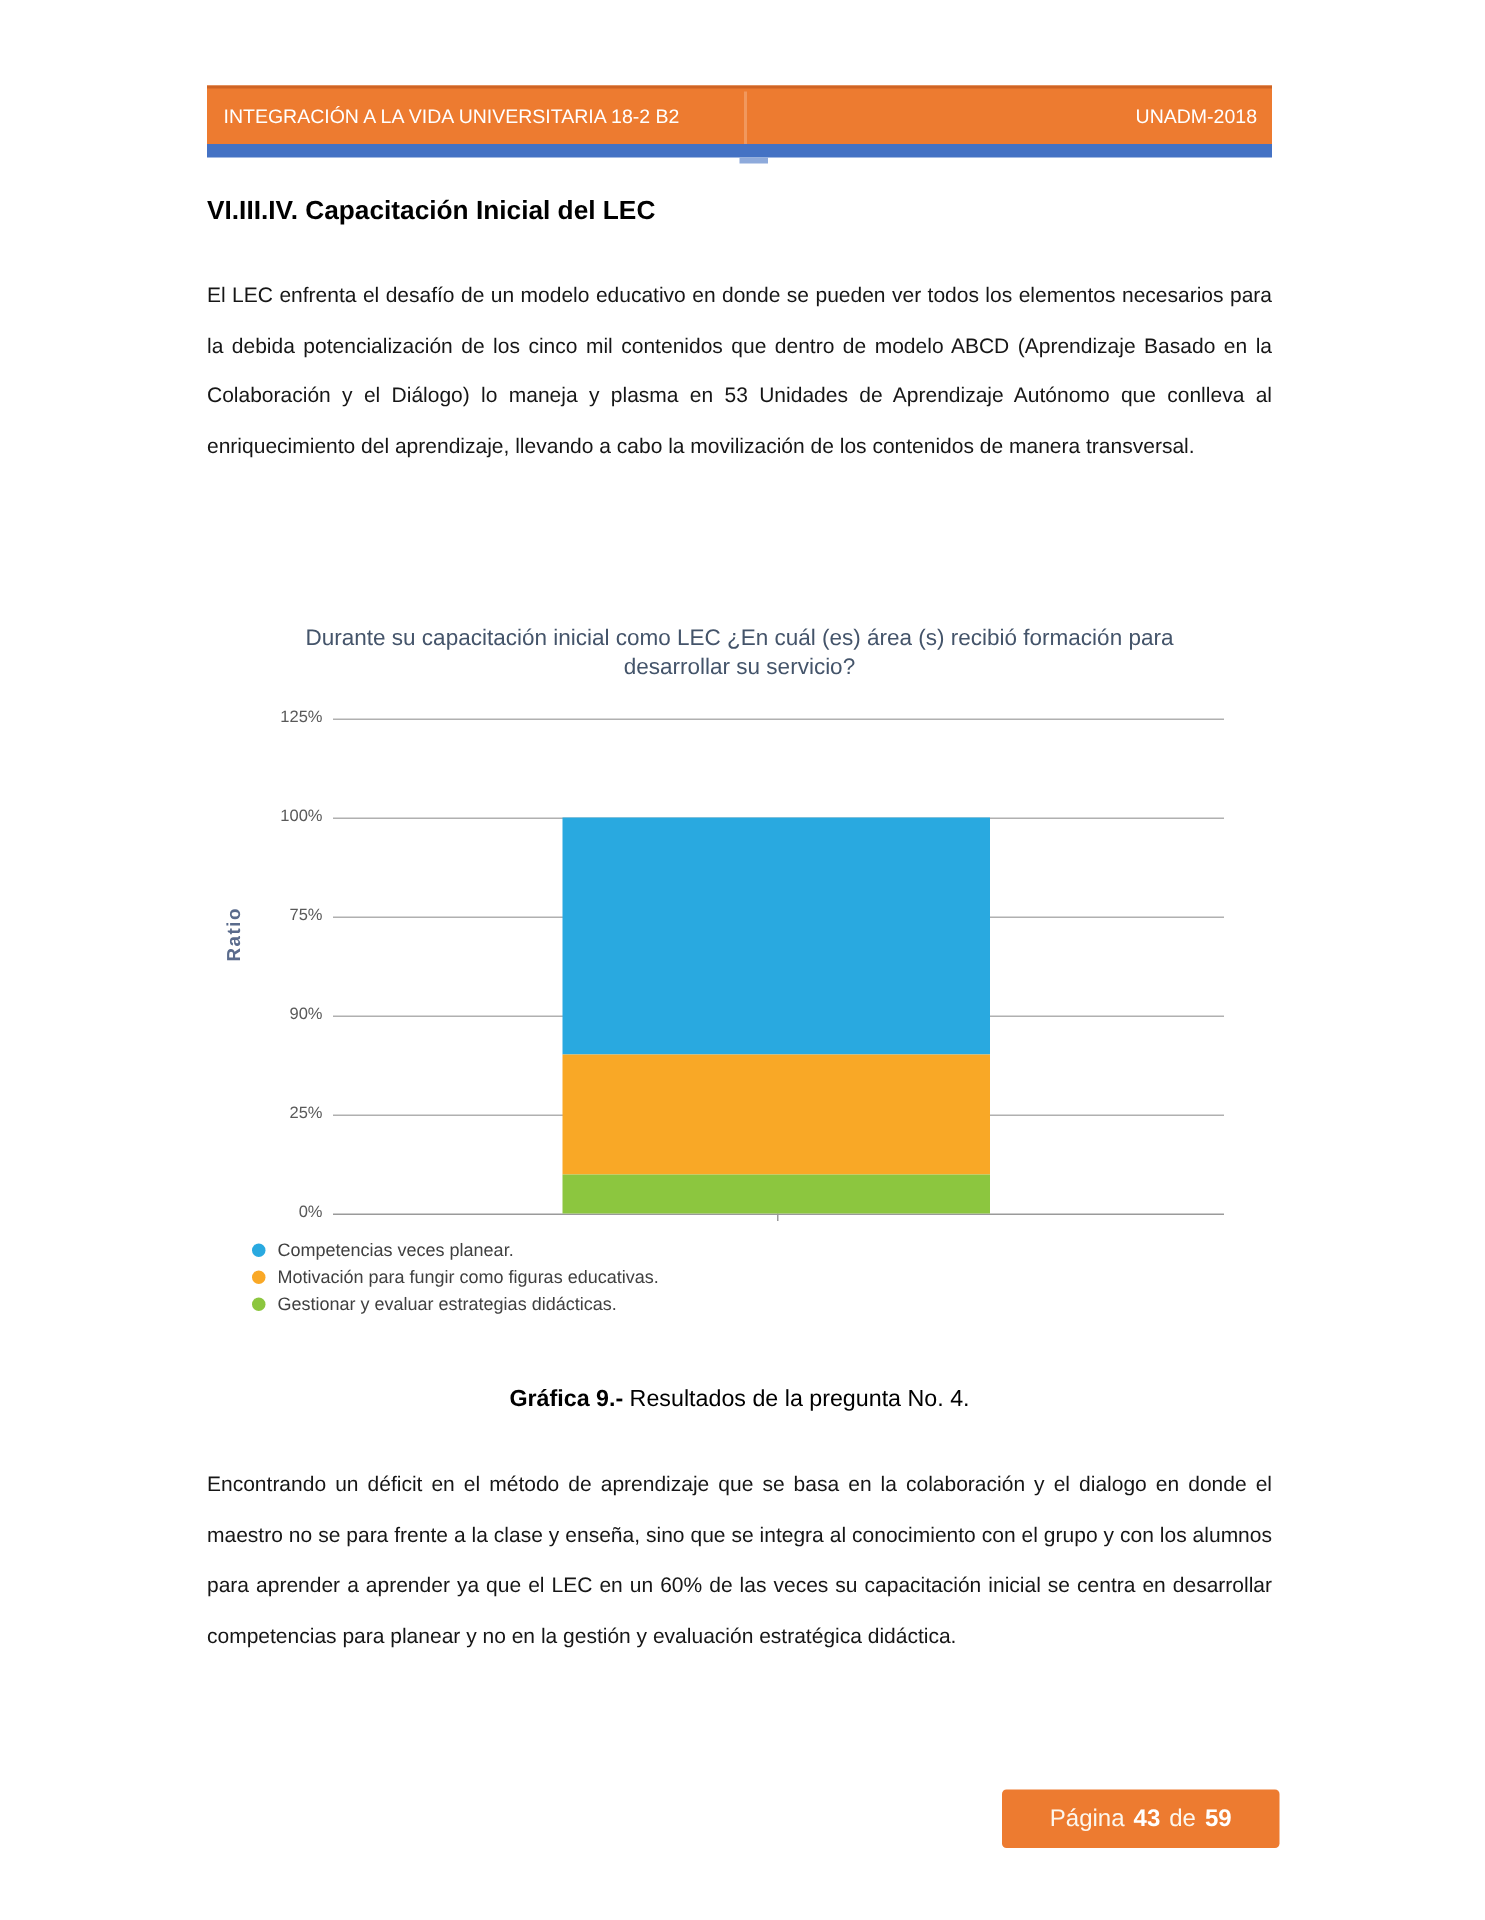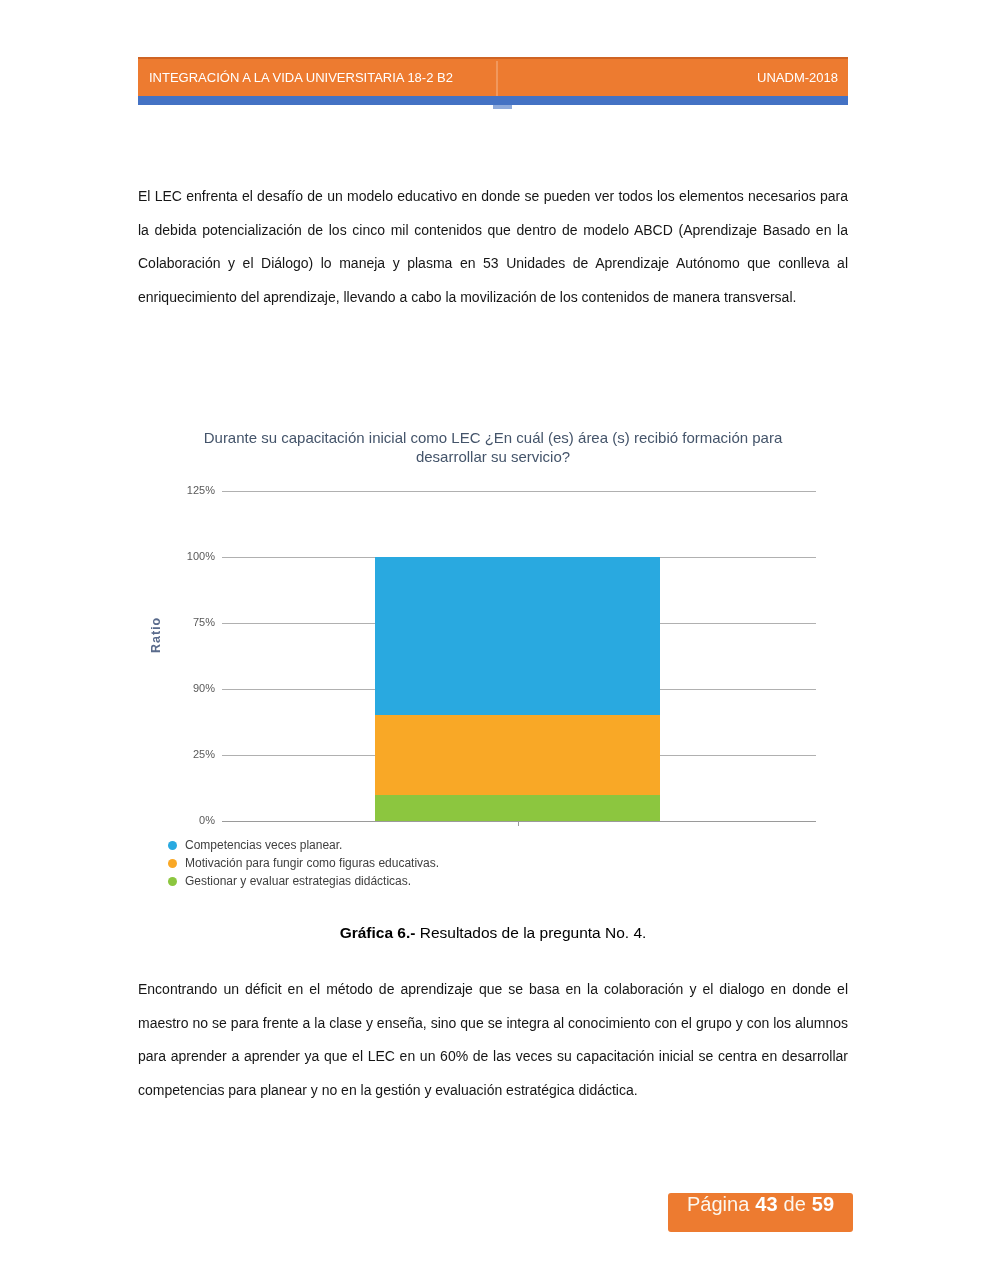--- a/index.html
+++ b/index.html
@@ -18,21 +18,21 @@
   .header-bar .h-right{padding-right:10px;}
   .header-divider{position:absolute;left:358px;top:2px;bottom:0;width:2px;background:rgba(255,255,255,0.22);}
   .header-underline{position:absolute;left:138px;top:96px;width:710px;height:9px;background:#4472C4;}
   .header-underline-tab{position:absolute;left:493px;top:105px;width:19px;height:4px;background:#8EAADB;}
   
   .doc-heading{position:absolute;left:138px;top:130px;width:710px;margin:0;font-size:17.5px;font-weight:bold;color:#000;}
   .para{position:absolute;left:138px;width:710px;margin:0;font-size:14px;line-height:33.6px;text-align:justify;color:#161616;}
   #para1{top:180px;}
   #para2{top:973px;}
   
-  .chart{position:absolute;left:138px;top:428px;width:710px;height:465px;}
+  .chart{position:absolute;left:138px;top:416px;width:710px;height:465px;}
   .chart-title{margin:0 auto;width:650px;text-align:center;font-size:15px;line-height:19px;color:#44546A;}
   .plot{position:absolute;left:84px;top:63px;width:594px;height:330px;}
   .gridline{position:absolute;left:0;width:100%;height:1px;background:#B0B0B0;}
   .gridline.axisline{background:#9A9A9A;}
   .ticklabel{position:absolute;left:-62px;width:55px;text-align:right;font-size:11px;color:#595959;}
   .ylabel{
     position:absolute;left:-66px;top:162px;transform:rotate(-90deg) translateY(-50%);
     transform-origin:left top;font-size:12.5px;font-weight:bold;letter-spacing:1px;color:#5A6B8C;
   }
   .bar{position:absolute;left:153px;bottom:0;width:285px;display:flex;flex-direction:column;z-index:2;}
@@ -40,38 +40,39 @@
   .x-tick{position:absolute;left:296px;top:330px;width:1px;height:5px;background:#9A9A9A;}
   .legend{position:absolute;left:30px;top:408px;}
   .legend-item{display:flex;align-items:center;height:18px;}
   .legend-dot{width:9px;height:9px;border-radius:50%;margin-right:8px;flex:0 0 auto;}
   .legend-label{font-size:12px;color:#404040;}
   
   .caption{position:absolute;left:138px;top:924px;width:710px;margin:0;text-align:center;font-size:15.5px;color:#000;}
   
   .footer-badge{
     position:absolute;left:668px;top:1193px;width:185px;height:39px;background:#ED7B30;border-radius:3px;
-    display:flex;justify-content:center;color:#FCF7EE;font-size:20px;
+    display:flex;align-items:center;justify-content:center;color:#FCF7EE;font-size:16px;
   }
   .footer-badge b{font-weight:bold;color:#ffffff;}
   .footer-badge span,.footer-badge b{margin:0 3px;}
 </style>
 </head>
 <body>
 
 <div class="page">
 
   <div class="header-bar">
     <span class="h-left">INTEGRACIÓN A LA VIDA UNIVERSITARIA 18-2 B2</span>
     <span class="h-right">UNADM-2018</span>
     <span class="header-divider"></span>
   </div>
   <div class="header-underline"></div>
   <div class="header-underline-tab"></div>
 
+  <h1 class="doc-heading">VI.III.IV. Capacitación Inicial del LEC</h1>
 
   <p class="para" id="para1">El LEC enfrenta el desafío de un modelo educativo en donde se pueden ver todos los elementos necesarios para la debida potencialización de los cinco mil contenidos que dentro de modelo ABCD (Aprendizaje Basado en la Colaboración y el Diálogo) lo maneja y plasma en 53 Unidades de Aprendizaje Autónomo que conlleva al enriquecimiento del aprendizaje, llevando a cabo la movilización de los contenidos de manera transversal.</p>
 
   <div class="chart">
     <div class="chart-title">Durante su capacitación inicial como LEC ¿En cuál (es) área (s) recibió formación para desarrollar su servicio?</div>
     <div class="plot" id="plot">
       <div class="ylabel">Ratio</div>
       <div class="bar" id="bar">
           <div class="segment" style="height: 158.4px; background: rgb(41, 169, 224);"></div>
           <div class="segment" style="height: 79.2px; background: rgb(249, 168, 38);"></div>
@@ -100,21 +101,21 @@
         <span class="legend-dot" style="background: rgb(249, 168, 38);"></span>
         <span class="legend-label">Motivación para fungir como figuras educativas.</span>
       </div>
       <div class="legend-item">
         <span class="legend-dot" style="background: rgb(140, 198, 63);"></span>
         <span class="legend-label">Gestionar y evaluar estrategias didácticas.</span>
       </div>
     </div>
   </div>
 
-  <p class="caption"><b>Gráfica 6.-</b><span> Resultados de la pregunta No. 4.</span></p>
+  <p class="caption"><b>Gráfica 9.-</b><span> Resultados de la pregunta No. 4.</span></p>
 
   <p class="para" id="para2">Encontrando un déficit en el método de aprendizaje que se basa en la colaboración y el dialogo en donde el maestro no se para frente a la clase y enseña, sino que se integra al conocimiento con el grupo y con los alumnos para aprender a aprender ya que el LEC en un 60% de las veces su capacitación inicial se centra en desarrollar competencias para planear y no en la gestión y evaluación estratégica didáctica.</p>
 
   <div class="footer-badge">
     <span>Página</span>
       <b>43</b>
       <span>de</span>
       <b>59</b>
   </div>
 

